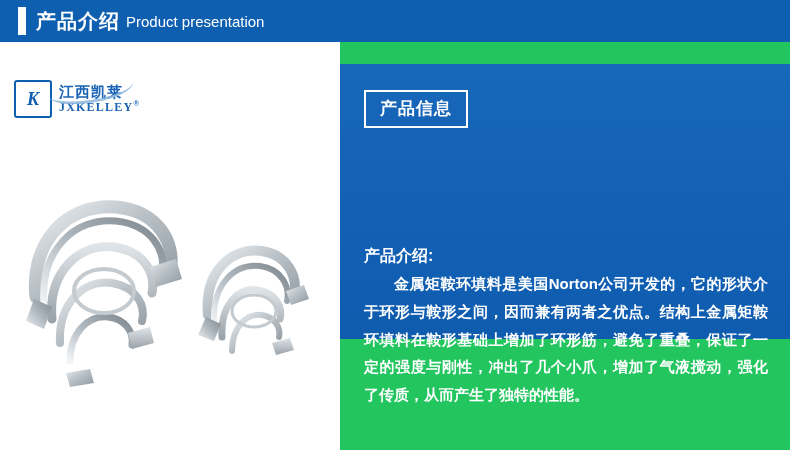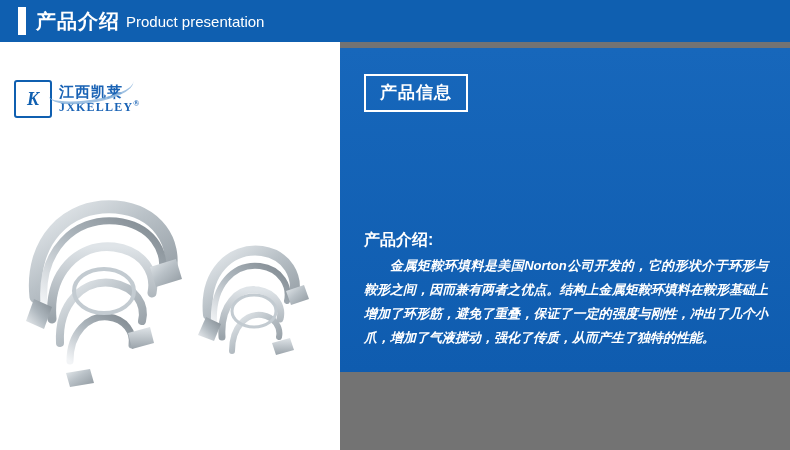--- a/index.html
+++ b/index.html
@@ -10,21 +10,21 @@
     width: 790px;
     height: 450px;
     background: #ffffff;
     font-family: "Liberation Sans", sans-serif;
     overflow: hidden;
   }
   .page {
     position: relative;
     width: 790px;
     height: 450px;
-    background: #737373;
+    background: #22c55e;
   }
 
   
   .header {
     position: absolute;
     left: 0;
     top: 0;
     width: 790px;
     height: 42px;
     background: #0f5fb0;
@@ -123,23 +123,23 @@
     left: 0px;
     top: 105px;
     width: 340px;
     height: 240px;
   }
 
   
   .info-panel {
     position: absolute;
     left: 340px;
-    top: 48px;
+    top: 64px;
     width: 450px;
-    height: 324px;
+    height: 275px;
     background: #1565b8;
     background-image: linear-gradient(180deg, #1767bb 0%, #0f5caf 100%);
   }
   .info-title-box {
     position: absolute;
     left: 24px;
     top: 26px;
     border: 2px solid #ffffff;
     padding: 5px 14px 6px 14px;
   }
@@ -177,26 +177,25 @@
     color: #ffffff;
     font-size: 16px;
     font-weight: bold;
   }
   .desc-body {
     position: absolute;
     left: 24px;
     top: 206px;
     width: 404px;
     color: #ffffff;
-    font-size: 13px;
+    font-size: 15px;
     line-height: 1.85;
     text-align: justify;
     text-indent: 2em;
     font-weight: bold;
-    font-style: italic;
   }
 </style>
 </head>
 <body>
 
 <div class="page">
 
   <div class="header">
     <div class="header-bar"></div>
     <span class="header-cn">产品介绍</span>

